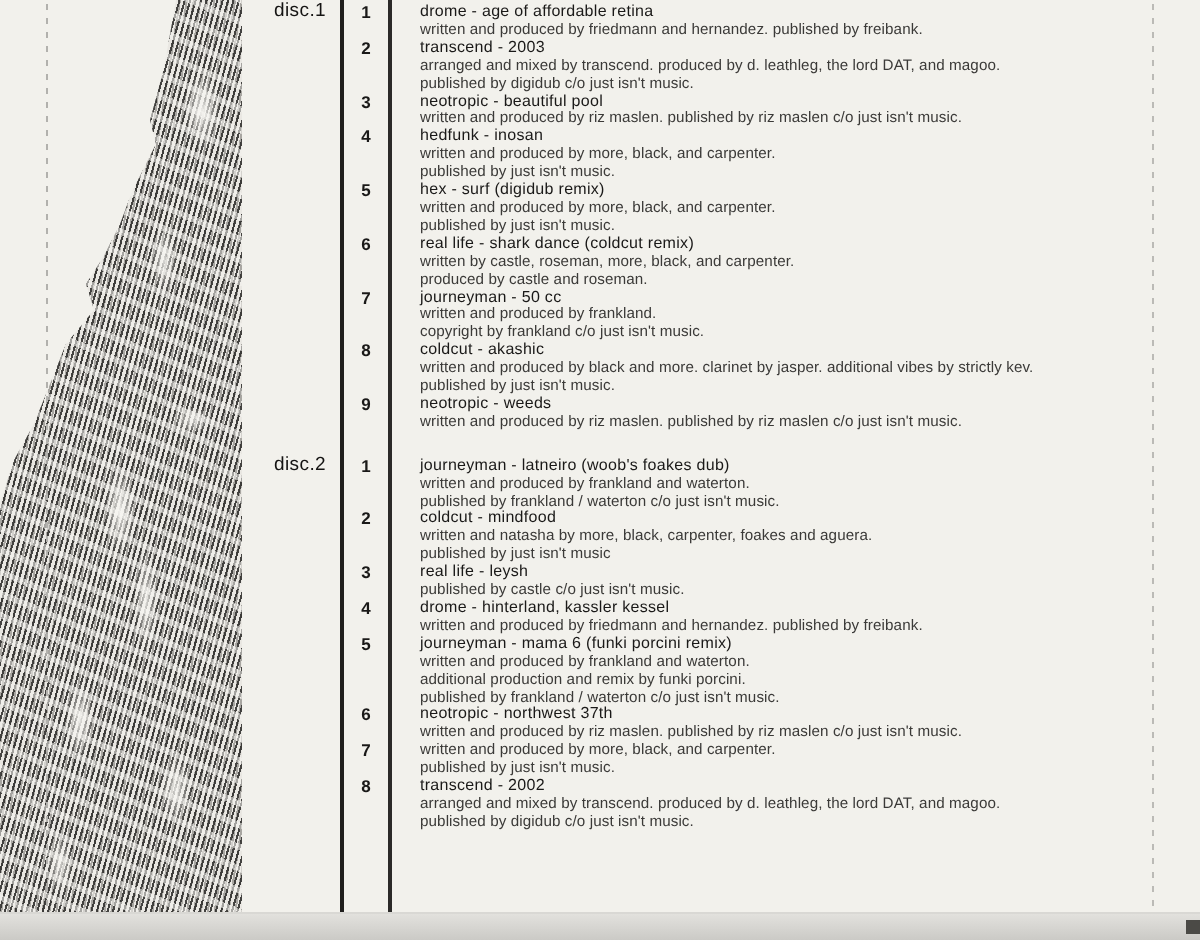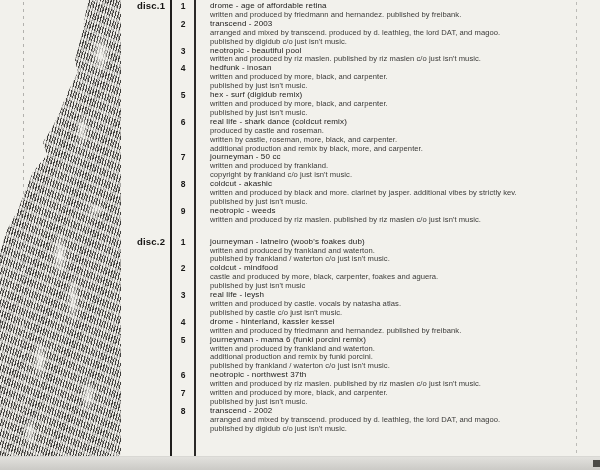--- a/index.html
+++ b/index.html
@@ -49,21 +49,21 @@
     background:linear-gradient(to bottom, #e2e1dd, #cbcac6);
     border-top:1px solid #d9d8d4;
   }
   .corner-mark { position:absolute; right:0; bottom:3px; width:7px; height:7px; background:#4b4a46; }
 
   
   .content { position:absolute; left:210px; top:2px; width:382px; }
   .disc-section { position:relative; margin-bottom:13px; }
   .disc-label {
     position:absolute; left:-73px; top:0; width:42px;
-    font-weight:bold; font-size:9.5px; letter-spacing:.2px;
+    font-weight:normal; font-size:9.5px; letter-spacing:.2px;
     color:#151413; line-height:8.9px;
   }
   .track { position:relative; }
   .track-num {
     position:absolute; left:-38px; top:0; width:22px; text-align:center;
     font-weight:bold; font-size:8.5px; color:#1a1918; line-height:8.9px;
   }
   .track-title {
     font-weight:normal; font-size:8px; letter-spacing:.15px;
     color:#1a1918; line-height:8.9px; white-space:nowrap;
@@ -126,23 +126,22 @@
     <div class="track-credits">
               <div class="credit-line">written and produced by more, black, and carpenter.</div>
               <div class="credit-line">published by just isn't music.</div>
             </div>
   </div>
 
   <div class="track">
     <span class="track-num">6</span>
     <div class="track-title">real life - shark dance (coldcut remix)</div>
     <div class="track-credits">
+              <div class="credit-line">written by castle, roseman, more, black, and carpenter.</div>
               <div class="credit-line">produced by castle and roseman.</div>
-              <div class="credit-line">written by castle, roseman, more, black, and carpenter.</div>
-              <div class="credit-line">additional production and remix by black, more, and carpenter.</div>
             </div>
   </div>
 
   <div class="track">
     <span class="track-num">7</span>
     <div class="track-title">journeyman - 50 cc</div>
     <div class="track-credits">
               <div class="credit-line">written and produced by frankland.</div>
               <div class="credit-line">copyright by frankland c/o just isn't music.</div>
             </div>
@@ -176,30 +175,29 @@
     <div class="track-credits">
               <div class="credit-line">written and produced by frankland and waterton.</div>
               <div class="credit-line">published by frankland / waterton c/o just isn't music.</div>
             </div>
   </div>
 
   <div class="track">
     <span class="track-num">2</span>
     <div class="track-title">coldcut - mindfood</div>
     <div class="track-credits">
-              <div class="credit-line">castle and produced by more, black, carpenter, foakes and aguera.</div>
+              <div class="credit-line">written and natasha by more, black, carpenter, foakes and aguera.</div>
               <div class="credit-line">published by just isn't music</div>
             </div>
   </div>
 
   <div class="track">
     <span class="track-num">3</span>
     <div class="track-title">real life - leysh</div>
     <div class="track-credits">
-              <div class="credit-line">written and produced by castle. vocals by natasha atlas.</div>
               <div class="credit-line">published by castle c/o just isn't music.</div>
             </div>
   </div>
 
   <div class="track">
     <span class="track-num">4</span>
     <div class="track-title">drome - hinterland, kassler kessel</div>
     <div class="track-credits">
               <div class="credit-line">written and produced by friedmann and hernandez. published by freibank.</div>
             </div>

